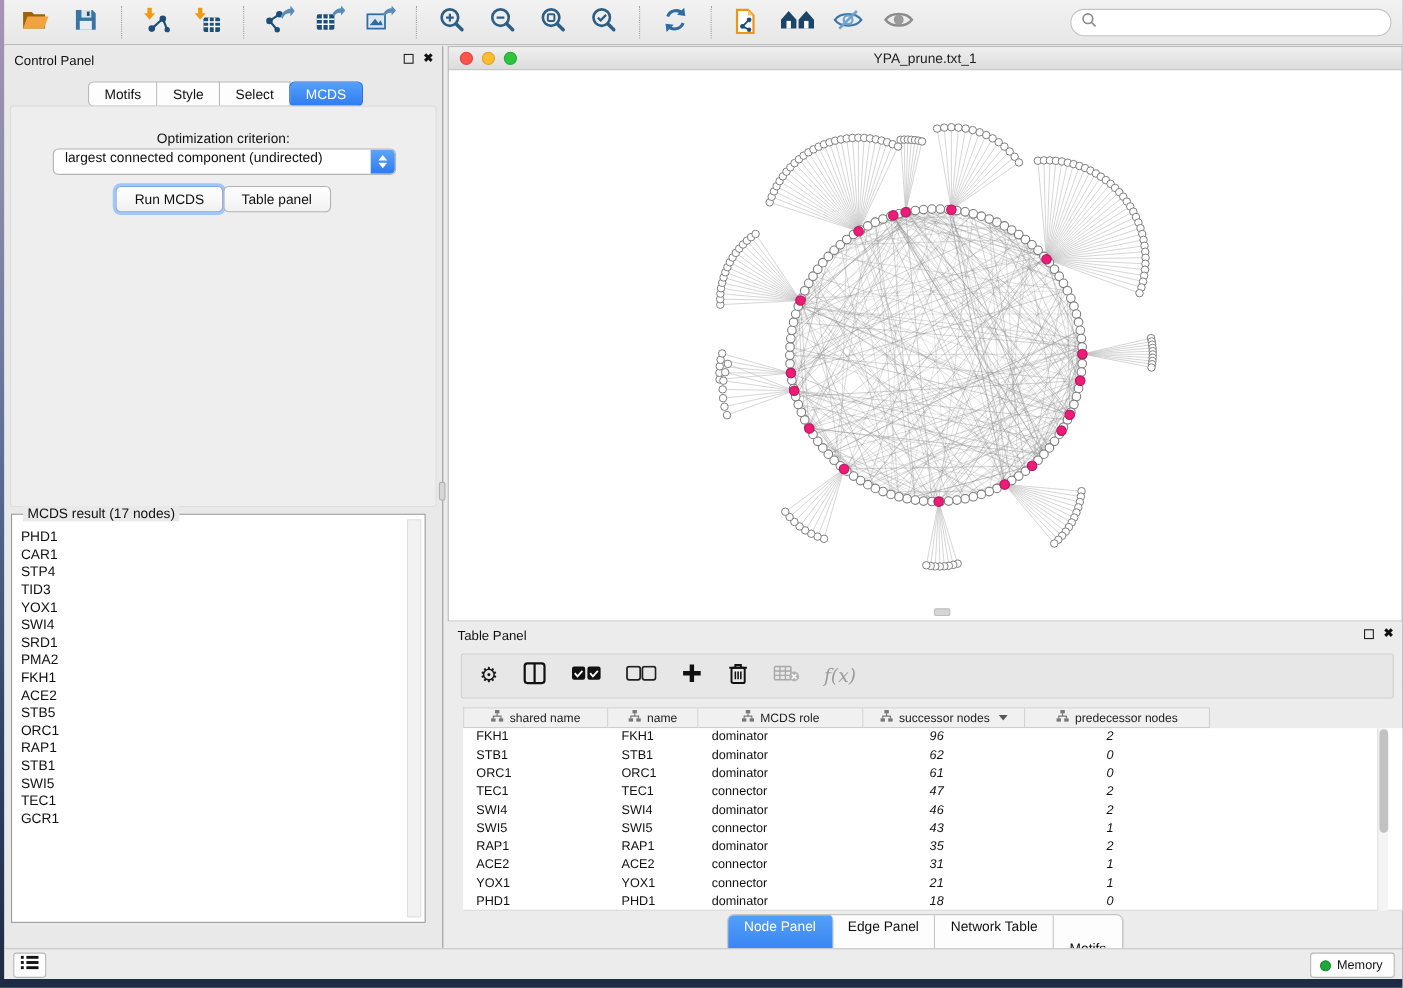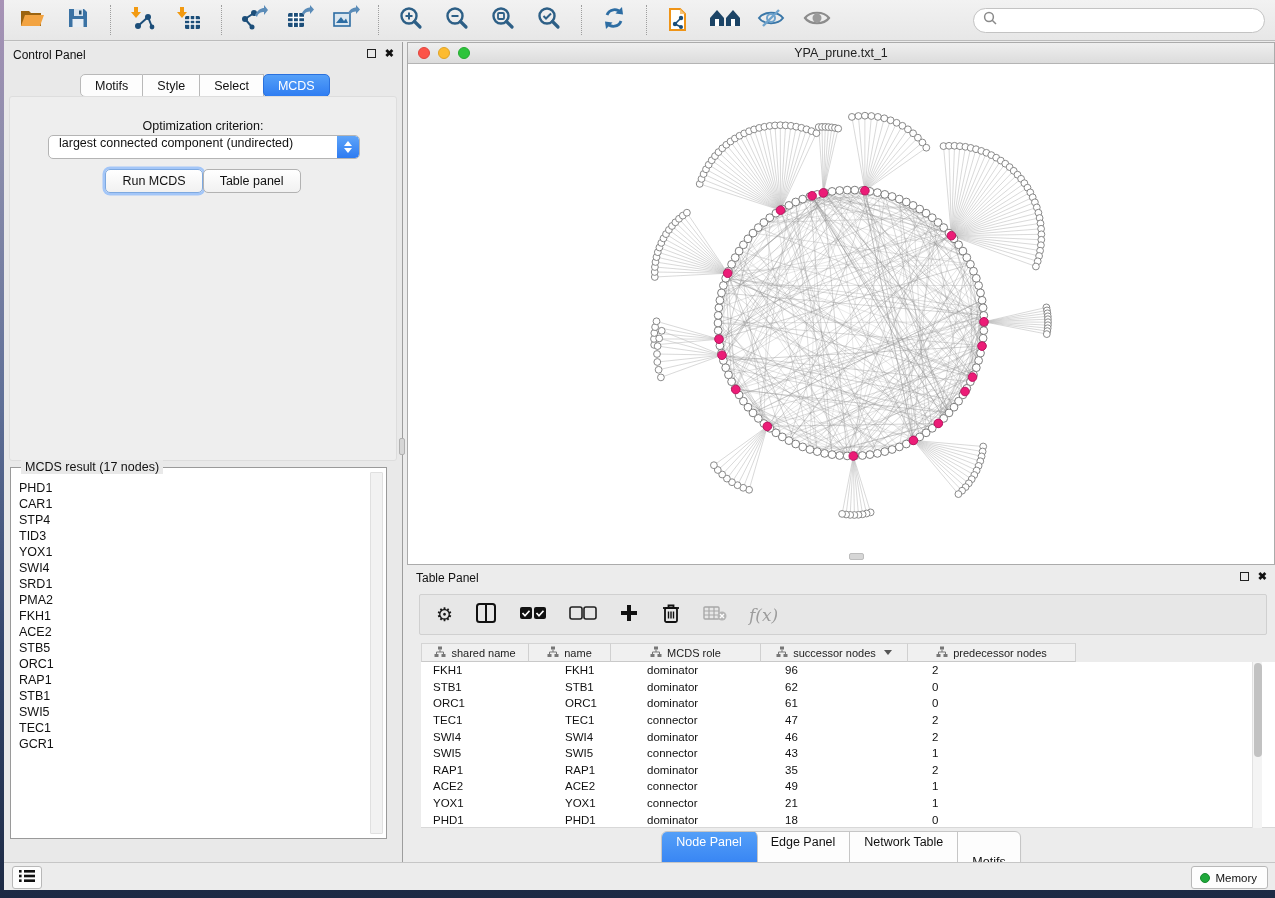--- a/index.html
+++ b/index.html
@@ -120,21 +120,21 @@
   .th-cell {
     background:#f0f0f0; border-top:1px solid #d4d4d4; border-bottom:1px solid #c9c9c9;
     border-right:1px solid #d0d0d0; font-size:11px; color:#222;
     display:flex; align-items:center; justify-content:center; gap:5px;
   }
   .th-cell:first-child { border-left:1px solid #d4d4d4; }
   .sort-caret { width:0; height:0; border-left:4px solid transparent; border-right:4px solid transparent; border-top:5px solid #555; margin-left:3px; }
   .tbl-body { position:absolute; left:14px; top:97px; width:1239px; height:166px; background:#fff; border-bottom:1px solid #d8d8d8; overflow:hidden; }
   .tbl-row { display:flex; height:16.6px; align-items:center; }
   .td-cell { font-size:11.5px; color:#111; padding-left:12px; white-space:nowrap; }
-  .td-num { text-align:left; padding-left:0; padding-right:14px; }
+  .td-num { text-align:center; padding-left:0; padding-right:14px;font-style:italic; }
   .tbl-scroll { position:absolute; right:13px; top:97px; width:10px; height:166px; background:#f4f4f4; border-left:1px solid #e2e2e2; }
   .tbl-thumb { position:absolute; left:1px; top:1px; width:8px; height:94px; background:#c2c2c2; border-radius:4px; }
 
   .tp-tabs { position:absolute; left:0; right:0; top:266px; display:flex; justify-content:center; }
   .tp-tabgroup { display:flex; background:#fdfdfd; border:1px solid #c6c6c6; border-radius:6px; overflow:hidden; box-shadow:0 1px 1px rgba(0,0,0,0.08); }
   .tp-tab { padding:3px 14px; font-size:12.5px; color:#111; border-right:1px solid #c6c6c6; }
   .tp-tab:last-child { border-right:none;margin-top:20px; }
   .tp-tab.active { background:linear-gradient(#55a0f8,#2f7df2); color:#fff; border-radius:6px; margin:-1px; padding:4px 15px; }
 
   
@@ -1172,21 +1172,21 @@
               <path d="M1 6 h15 M1 10 h15 M6 2 v12 M11 2 v12" stroke="#a8a8a8" stroke-width="1.2"></path>
               <circle cx="19" cy="11" r="4.5" fill="#b5b5b5"></circle>
               <path d="M17 9 l4 4 M21 9 l-4 4" stroke="#fff" stroke-width="1.4"></path>
             </svg></span>
         </span>
       <span class="tp-icon">
           <span class="fx-glyph">f(x)</span>
         </span>
     </div>
     <div class="tbl-header" id="tbl-header">
-        <div class="th-cell" style="width: 108px;">
+        <div class="th-cell" style="width: 132px;">
           <span><svg width="12" height="12" viewBox="0 0 12 12">
               <rect x="4" y="0.5" width="4" height="3" fill="#777"></rect>
               <rect x="0.5" y="8" width="4" height="3" fill="#777"></rect>
               <rect x="7.5" y="8" width="4" height="3" fill="#777"></rect>
               <path d="M6 3.5 v2.5 M2.5 8 V6 h7 v2" fill="none" stroke="#777" stroke-width="1"></path>
             </svg></span>
           <span>shared name</span>
         </div>
         <div class="th-cell" style="width: 82px;">
           <span><svg width="12" height="12" viewBox="0 0 12 12">
@@ -1273,21 +1273,21 @@
           <div class="td-cell" style="width: 132px;">RAP1</div>
           <div class="td-cell" style="width: 82px;">RAP1</div>
           <div class="td-cell" style="width: 150px;">dominator</div>
           <div class="td-cell td-num" style="width: 147px;">35</div>
           <div class="td-cell td-num" style="width: 168px;">2</div>
         </div>
         <div class="tbl-row">
           <div class="td-cell" style="width: 132px;">ACE2</div>
           <div class="td-cell" style="width: 82px;">ACE2</div>
           <div class="td-cell" style="width: 150px;">connector</div>
-          <div class="td-cell td-num" style="width: 147px;">49</div>
+          <div class="td-cell td-num" style="width: 147px;">31</div>
           <div class="td-cell td-num" style="width: 168px;">1</div>
         </div>
         <div class="tbl-row">
           <div class="td-cell" style="width: 132px;">YOX1</div>
           <div class="td-cell" style="width: 82px;">YOX1</div>
           <div class="td-cell" style="width: 150px;">connector</div>
           <div class="td-cell td-num" style="width: 147px;">21</div>
           <div class="td-cell td-num" style="width: 168px;">1</div>
         </div>
         <div class="tbl-row">

